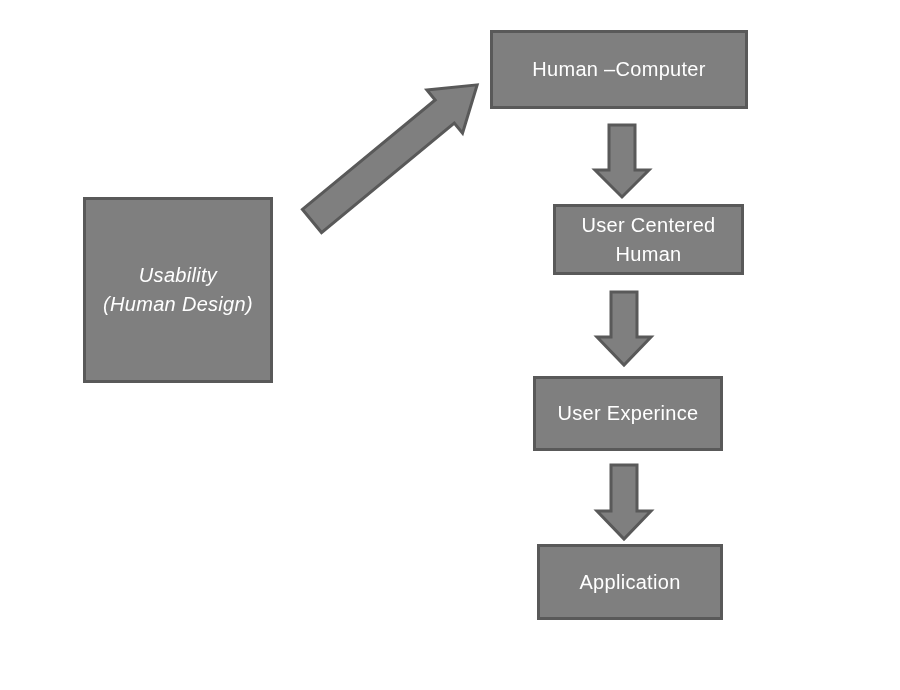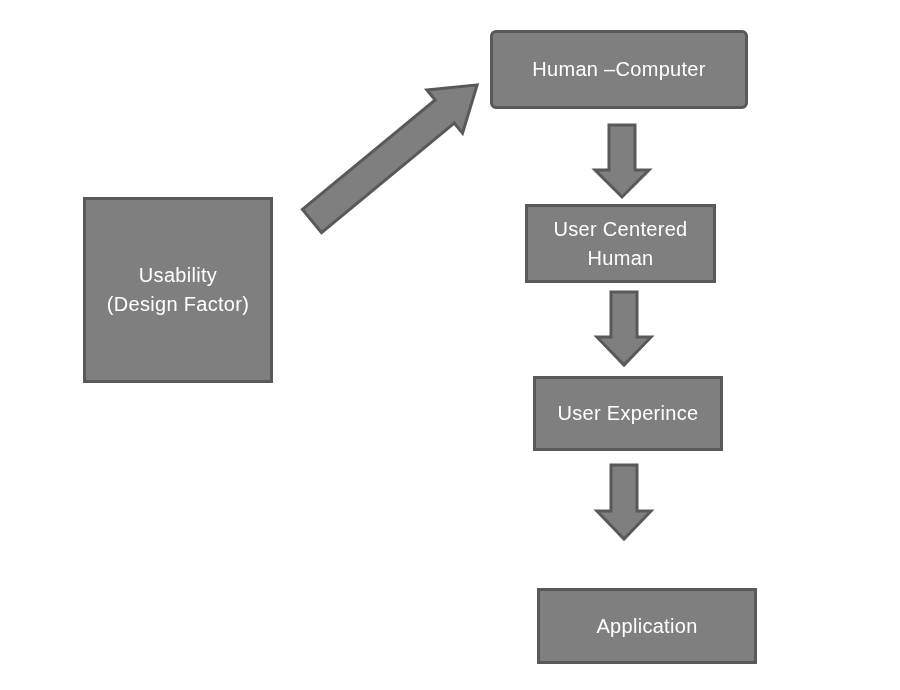--- a/index.html
+++ b/index.html
@@ -31,25 +31,25 @@
     display: flex;
     flex-direction: column;
     align-items: center;
     justify-content: center;
     text-align: center;
     font-size: 20px;
     line-height: 29px;
     letter-spacing: 0.3px;
   }
   .node span { display: block; white-space: pre; }
-  #node-usability { left: 83px;  top: 197px; width: 190px; height: 186px; }
-  #node-hci       { left: 490px; top: 30px;  width: 258px; height: 79px; border-radius: 6px;  }
-  #node-ucd       { left: 525px; top: 204px; width: 191px; height: 79px;  }
+  #node-usability { left: 83px;  top: 197px; width: 190px; height: 186px; font-style: italic; }
+  #node-hci       { left: 490px; top: 30px;  width: 258px; height: 79px;  }
+  #node-ucd       { left: 553px; top: 204px; width: 191px; height: 71px;  }
   #node-ux        { left: 533px; top: 376px; width: 190px; height: 75px;  }
-  #node-app       { left: 537px; top: 544px; width: 220px; height: 76px; margin-top: 44px;  }
+  #node-app       { left: 537px; top: 544px; width: 186px; height: 76px;  }
   .block-arrow {
     fill: #7f7f7f;
     stroke: #595959;
     stroke-width: 3;
     stroke-linejoin: miter;
   }
 </style>
 </head>
 <body>
 
@@ -57,21 +57,21 @@
 
   <svg class="arrow-layer" viewBox="0 0 900 690" xmlns="http://www.w3.org/2000/svg">
     <polygon class="block-arrow" points="0,-15 172,-15 172,-28 214,0 172,28 172,15 0,15" transform="translate(312,221) rotate(-39.5)"></polygon>
     <polygon class="block-arrow" points="609,125 635,125 635,170 649,170 622,197 595,170 609,170"></polygon>
     <polygon class="block-arrow" points="611,292 637,292 637,337 651,337 624,365 597,337 611,337"></polygon>
     <polygon class="block-arrow" points="611,465 637,465 637,511 651,511 624,539 597,511 611,511"></polygon>
   </svg>
 
   <div class="node" id="node-usability">
     <span>Usability</span>
-    <span>(Design Factor)</span>
+    <span>(Human Design)</span>
   </div>
 
   <div class="node" id="node-hci">
     <span>Human –Computer</span>
   </div>
 
   <div class="node" id="node-ucd">
     <span>User Centered</span>
     <span>Human</span>
   </div>

